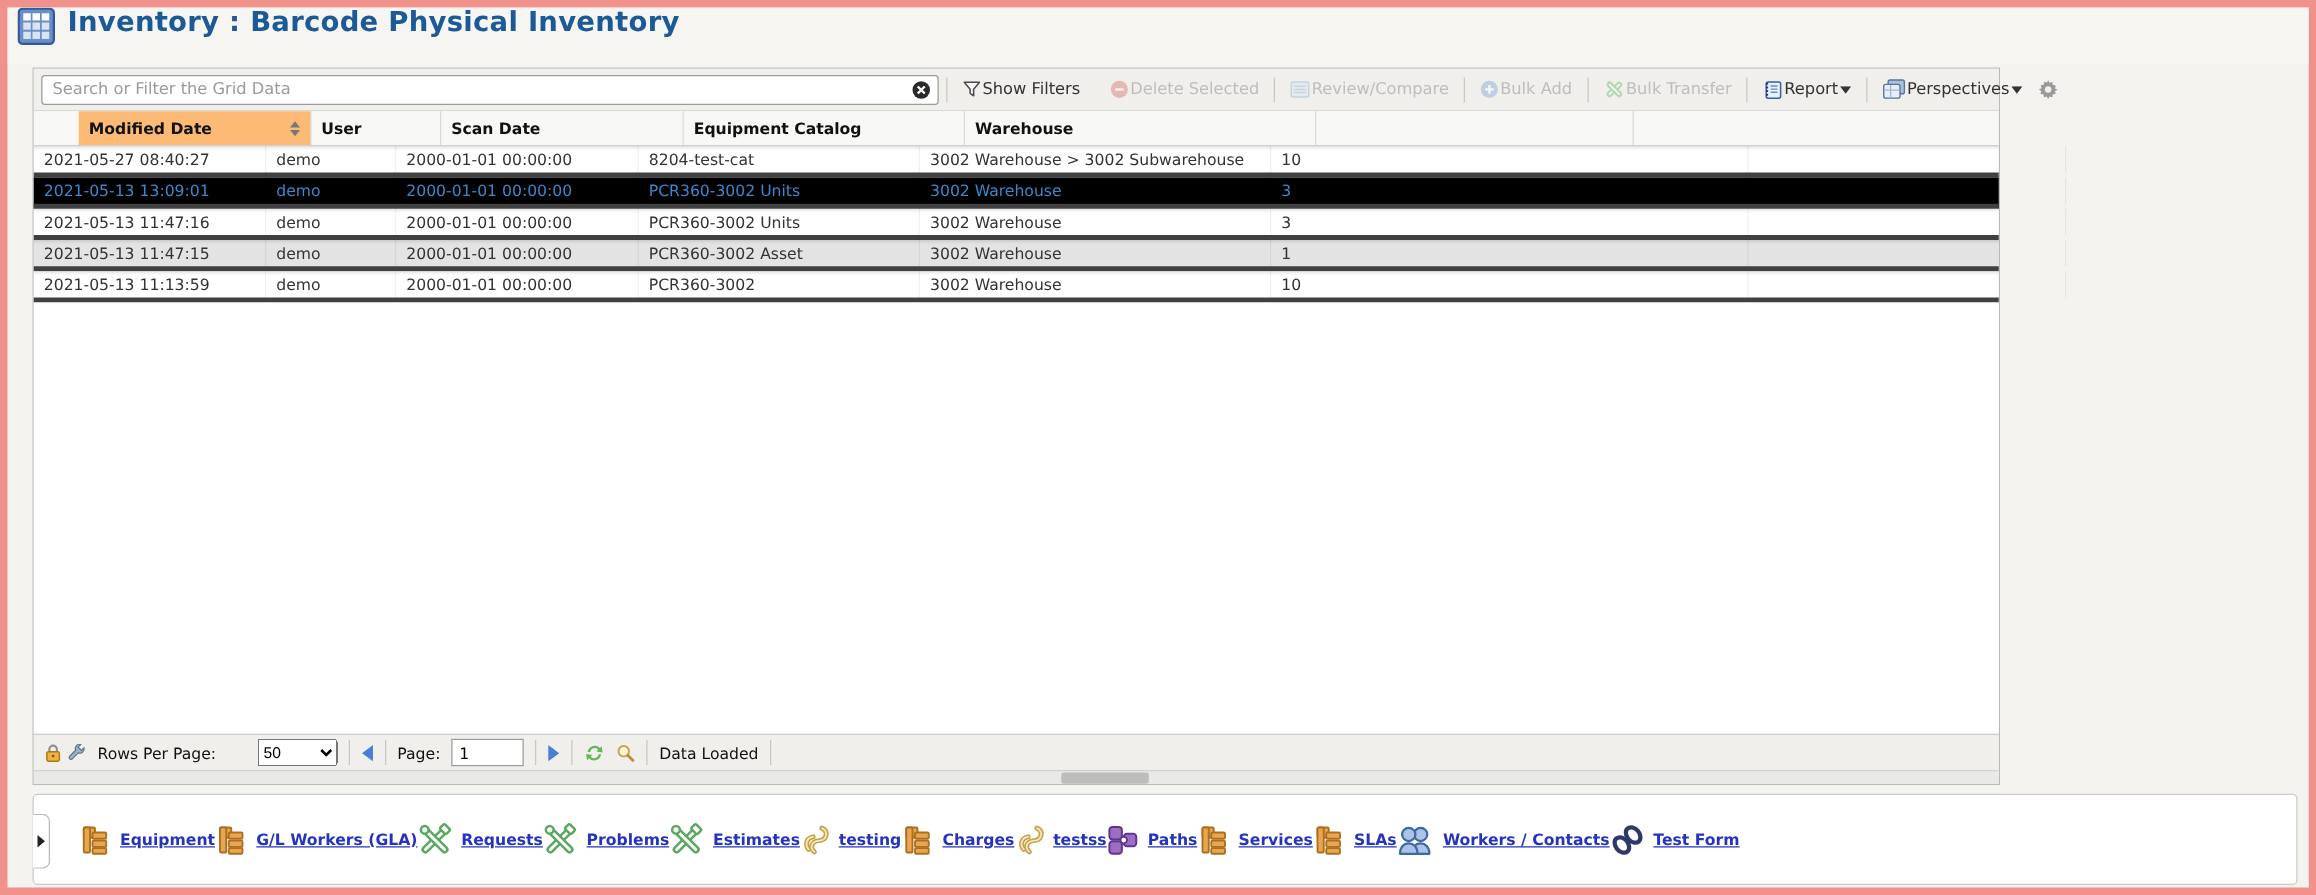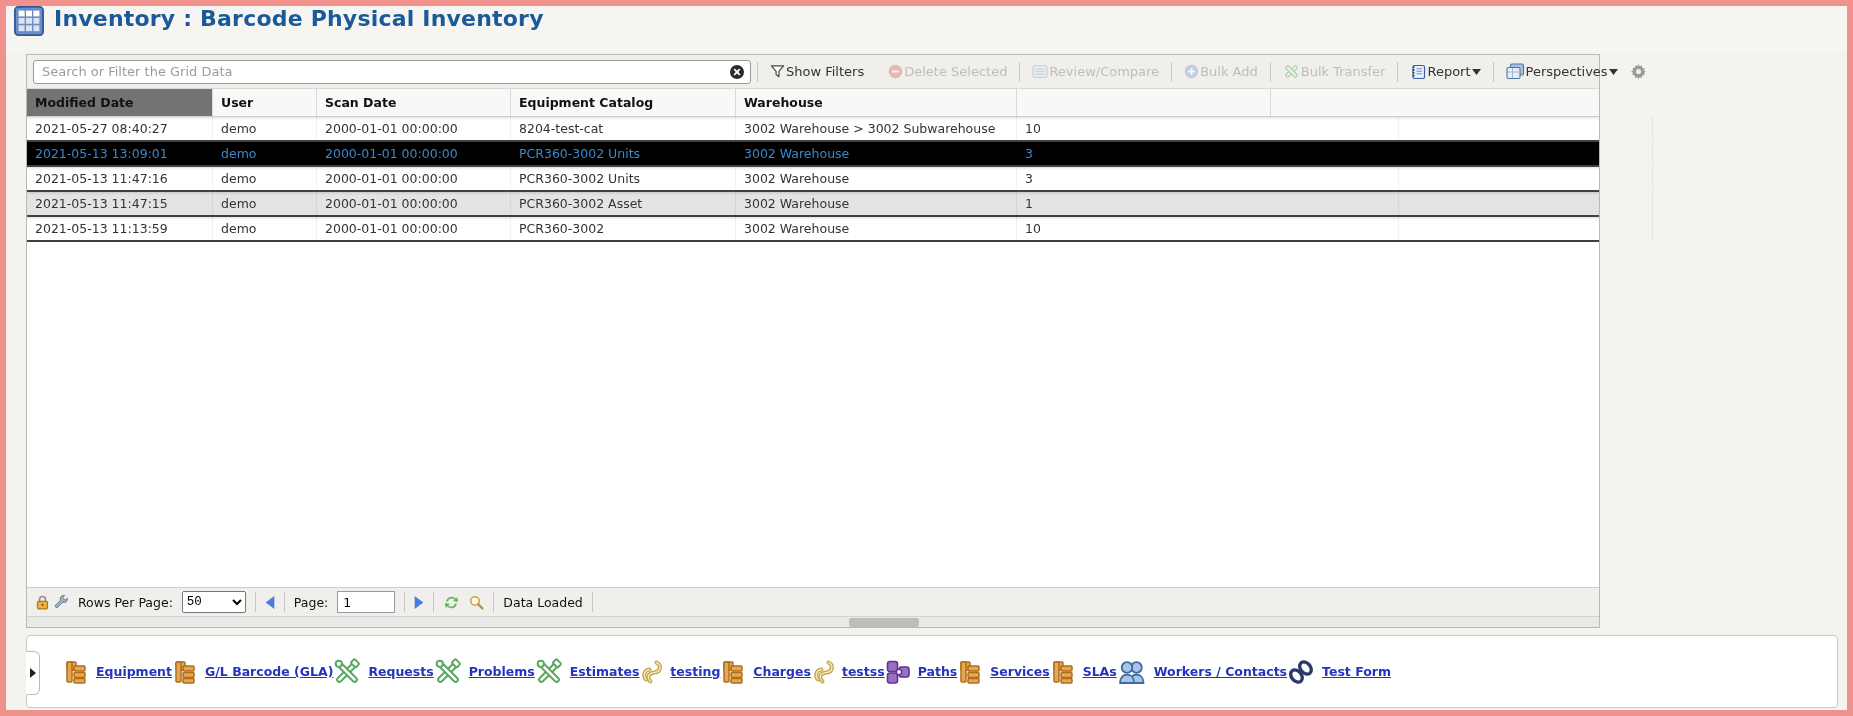--- a/index.html
+++ b/index.html
@@ -51,43 +51,43 @@
   }
   .tbtn.disabled { color:#bdbdbd; cursor:default; }
   .tbtn .dim { opacity:0.5; }
   .spacer { flex:1; }
   .gear-wrap { margin-right:4px; display:inline-flex; cursor:pointer; }
 
   
   .grid-header { display:flex; height:28px; flex:0 0 28px; background:#f8f8f7;
     border-bottom:1px solid #cfcfcf; font-size:12.5px; font-weight:700; color:#111; }
   .gh { display:flex; align-items:center; padding:0 8px; border-right:1px solid #d9d9d9; }
-  .gh.sorted { background:#737373; justify-content:space-between; }
+  .gh.sorted { background:#fdba74; justify-content:space-between;margin-left:36px; }
   .grow { display:flex; height:25px; flex:0 0 25px; font-size:12.5px; color:#333;
-    background:#fff; border-bottom:2px solid #404040;
+    background:#fff; border-bottom:4px solid #404040;
     box-shadow: inset 0 3px 3px -2px rgba(0,0,0,0.14); cursor:pointer; }
   .grow.alt  { background:#e3e3e3; }
   .grow.sel  { background:#000000; color:#3c86c9; }
   .gc { display:flex; align-items:center; padding:0 8px; border-right:1px solid rgba(0,0,0,0.06);
         white-space:nowrap; overflow:hidden; }
   .c0{width:186px;flex:0 0 186px;} .c1{width:104px;flex:0 0 104px;}
   .c2{width:194px;flex:0 0 194px;} .c3{width:225px;flex:0 0 225px;}
   .c4{width:281px;flex:0 0 281px;} .c5{width:382px;flex:0 0 382px;}
   .c6{width:254px;flex:0 0 254px;} .c7{flex:1;}
   .grid-body { flex:1; background:#fff; }
   .sort-icon { display:flex; flex-direction:column; gap:2px; align-items:center; }
   .tri-up    { width:0;height:0;border-left:4px solid transparent;border-right:4px solid transparent;border-bottom:5px solid #777; }
   .tri-down  { width:0;height:0;border-left:4px solid transparent;border-right:4px solid transparent;border-top:5px solid #777; }
 
   
   .pagebar {
     height:29px; flex:0 0 29px; background:#f0efec; border-top:1px solid #cfcfcf;
     display:flex; align-items:center; gap:9px; padding:0 9px; font-size:12.5px; color:#111;
   }
-  .pagebar select { height:22px; width:64px; font-size:12.5px; font-family:Liberation Mono, monospace; }
+  .pagebar select { height:22px; width:64px; font-size:12.5px; font-family:Liberation Sans, sans-serif;margin-left:24px; }
   .pagebar input  { height:22px; width:58px; font-size:12.5px; border:1px solid #9a9a9a; padding:0 5px;
                     font-family:"DejaVu Sans",sans-serif; }
   .pg-ico { display:inline-flex; cursor:pointer; }
   .hscroll { height:11px; flex:0 0 11px; background:#e9e9e7; border-top:1px solid #d2d2d0; position:relative; }
   .hthumb  { position:absolute; left:822px; top:1px; width:70px; height:9px; background:#bdbdbb; border-radius:2px; cursor:grab; }
 
   
   .bottom-panel {
     position:absolute; left:20px; top:629px; width:1812px; height:73px;
     background:#fff; border:1px solid #c9c9c9; border-radius:4px;
@@ -405,21 +405,21 @@
           <svg width="26" height="26" viewBox="0 0 26 26">
             <g fill="#eca54e" stroke="#a9701f" stroke-width="1.5" stroke-linejoin="round">
               <rect x="4" y="3" width="9" height="8" rx="1"></rect>
               <rect x="4" y="3" width="5" height="20" rx="1"></rect>
               <rect x="11" y="7" width="11" height="5" rx="1"></rect>
               <rect x="11" y="13.5" width="11" height="5" rx="1"></rect>
               <rect x="11" y="19.5" width="11" height="4.5" rx="1"></rect>
             </g>
           </svg>
         </span>
-      <span class="nav-label">G/L Barcode (GLA)</span>
+      <span class="nav-label">G/L Workers (GLA)</span>
     </a>
 
     <a class="nav-link">
       <span class="icon">
           <svg width="28" height="28" viewBox="0 0 28 28">
             <g fill="#fff" stroke="#5aa861" stroke-width="2" stroke-linejoin="round">
               <rect x="11.8" y="1" width="4.4" height="26" rx="2.2" transform="rotate(45 14 14)"></rect>
               <rect x="11.8" y="1" width="4.4" height="26" rx="2.2" transform="rotate(-45 14 14)"></rect>
               <circle cx="5.8" cy="5.8" r="3.1"></circle>
               <rect x="18.5" y="2.6" width="7" height="5.4" rx="1.4" transform="rotate(45 22 5.3)"></rect>

